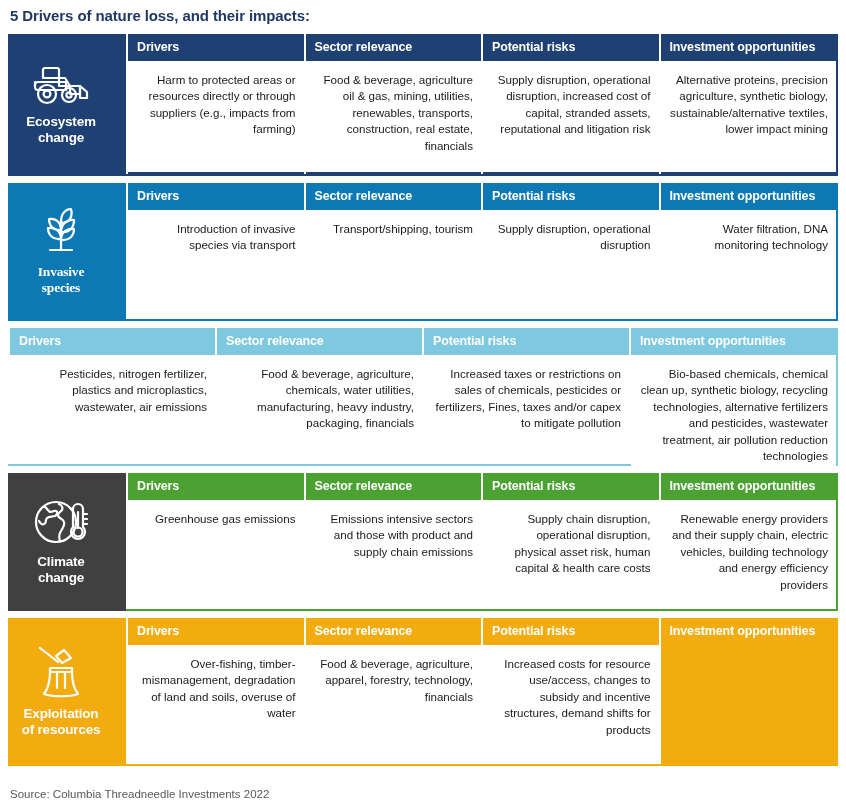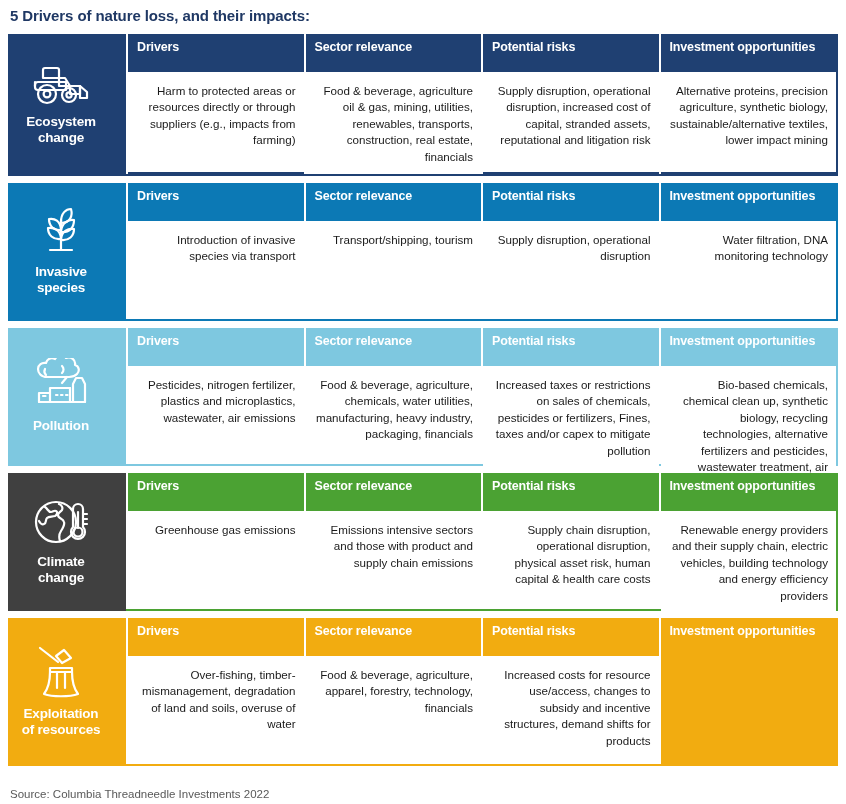--- a/index.html
+++ b/index.html
@@ -65,21 +65,20 @@
     flex: 1 1 auto;
     min-width: 0;
   }
   .col {
     flex: 1 1 0;
     min-width: 0;
     display: flex;
     flex-direction: column;
     box-sizing: border-box;
     border-left: 2px solid #ffffff;
-    gap: 11px;
   }
   .col:first-child { border-left: 2px solid #ffffff; }
   .col-head {
     color: #ffffff;
     font-size: 12.5px;
     font-weight: bold;
     letter-spacing: -0.15px;
     padding: 6px 0 6px 9px;
     line-height: 1.2;
     box-sizing: border-box;
@@ -97,21 +96,21 @@
     text-align: right;
   }
   
   .row-ecosystem .icon-cell { background: #1f4072; }
   .row-ecosystem .col-head  { background: #1f4072; }
   .row-ecosystem .cols      { background: #1f4072; }
   .row-ecosystem .col-body  { margin: 0 0 2px 0; }
   .row-ecosystem .cols > .col { border-left-color: #ffffff; }
 
   
-  .row-invasive .icon-cell { background: #0c79b5; }
+  .row-invasive .icon-cell { background: #0c79b5; font-family: Liberation Serif, serif; }
   .row-invasive .col-head  { background: #0c79b5; }
   .row-invasive .cols      { background: #0c79b5; }
 
   
   .row-pollution .icon-cell { background: #7ec8e0; }
   .row-pollution .col-head  { background: #7ec8e0; }
   .row-pollution .cols      { background: #7ec8e0; }
 
   
   .row-climate .icon-cell { background: #404040; }
@@ -208,38 +207,20 @@
         <div class="col-body">Supply disruption, operational disruption</div>
       </div>
       <div class="col">
         <div class="col-head">Investment opportunities</div>
         <div class="col-body">Water filtration, DNA monitoring technology</div>
       </div>
     </div>
   </div>
 
   <div class="driver-row row-pollution" style="height:138px;">
-    <div class="icon-cell">
-      <span class="icon-glyph">
-        <svg width="64" height="54" viewBox="0 0 64 54" fill="none" stroke="#ffffff" stroke-width="2.2" stroke-linecap="round" stroke-linejoin="round">
-          <path d="M18 19 c-6 0 -9 -4 -9 -8 c0 -4 4 -7 8 -6 c1 -4 5 -6 9 -4 c2 -4 8 -5 11 -1 c5 -2 10 2 9 7 c4 1 5 6 2 9 c-2 2 -5 3 -8 3 z"></path>
-          <path d="M16 11 c-1 2 -1 4 1 6"></path>
-          <path d="M33 8 c2 2 2 5 0 7"></path>
-          <path d="M38 19 l-5 6"></path>
-          <path d="M10 44 h46"></path>
-          <path d="M44 44 v-18 l3 -6 h6 l3 6 v18"></path>
-          <path d="M21 44 v-14 h20"></path>
-          <path d="M41 30 v14"></path>
-          <path d="M10 44 v-9 h11"></path>
-          <path d="M14 38 h2.5"></path>
-          <path d="M27 37 h1.5 M32 37 h1.5 M37 37 h1.5"></path>
-        </svg>
-      </span>
-      <span class="icon-label">Pollution</span>
-    </div>
     <div class="cols">
       <div class="col">
         <div class="col-head">Drivers</div>
         <div class="col-body">Pesticides, nitrogen fertilizer, plastics and microplastics, wastewater, air emissions</div>
       </div>
       <div class="col">
         <div class="col-head">Sector relevance</div>
         <div class="col-body">Food &amp; beverage, agriculture, chemicals, water utilities, manufacturing, heavy industry, packaging, financials</div>
       </div>
       <div class="col">

